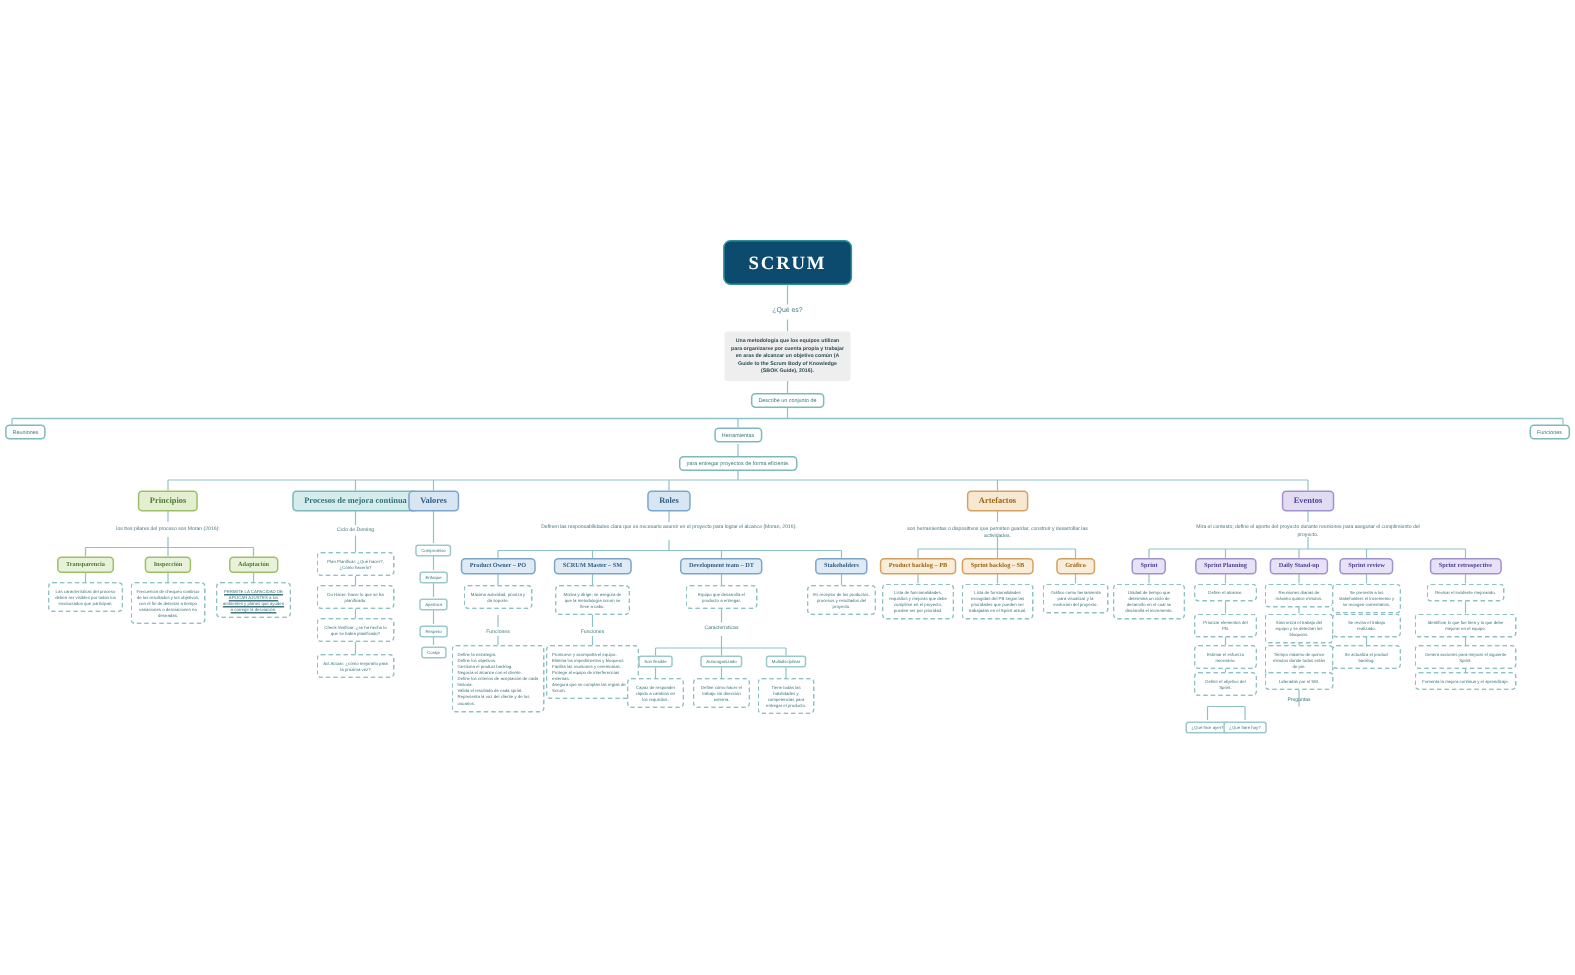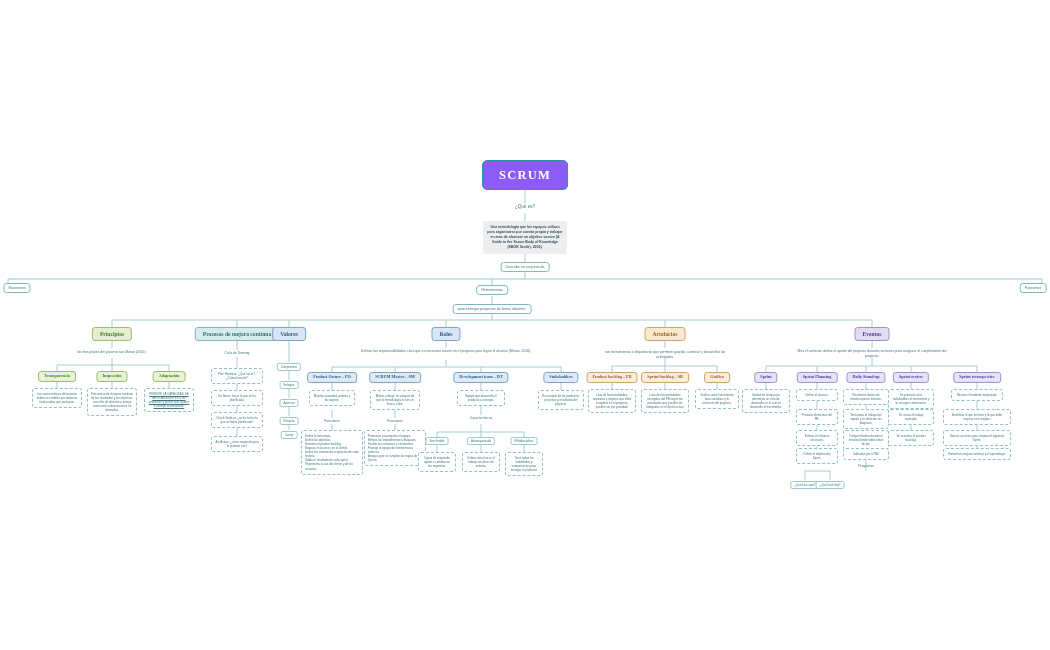--- a/index.html
+++ b/index.html
@@ -7,21 +7,21 @@
   body {
     width:1050px; height:650px; background:#ffffff;
     font-family:"Liberation Serif", serif; overflow:hidden; position:relative;
   }
   #canvas { position:absolute; left:0; top:0; width:1050px; height:650px; }
   svg.lines { position:absolute; left:0; top:0; width:1050px; height:650px; pointer-events:none; }
   .node { position:absolute; transform:translateX(-50%);
           text-align:center; line-height:1.15; }
 
   .root {
-    background:#8b5cf6; color:#ffffff; border:1px solid #2d9199;
+    background:#0c4a6e; color:#ffffff; border:1px solid #2d9199;
     border-radius:5px; font-weight:bold; font-size:12.5px;
     letter-spacing:1.2px; padding:7px 16px; white-space:nowrap;
     font-family:"Liberation Serif", serif;
   }
   .plain { color:#3f7f86; font-size:4.6px; white-space:nowrap; font-family:"Liberation Sans", sans-serif; }
   .defbox {
     background:#eeeeee; color:#2f4f55; font-size:3.5px; width:84px;
     padding:4px 4px; line-height:1.45; border-radius:2px;
     font-family:"Liberation Sans", sans-serif; font-weight:bold;
   }

